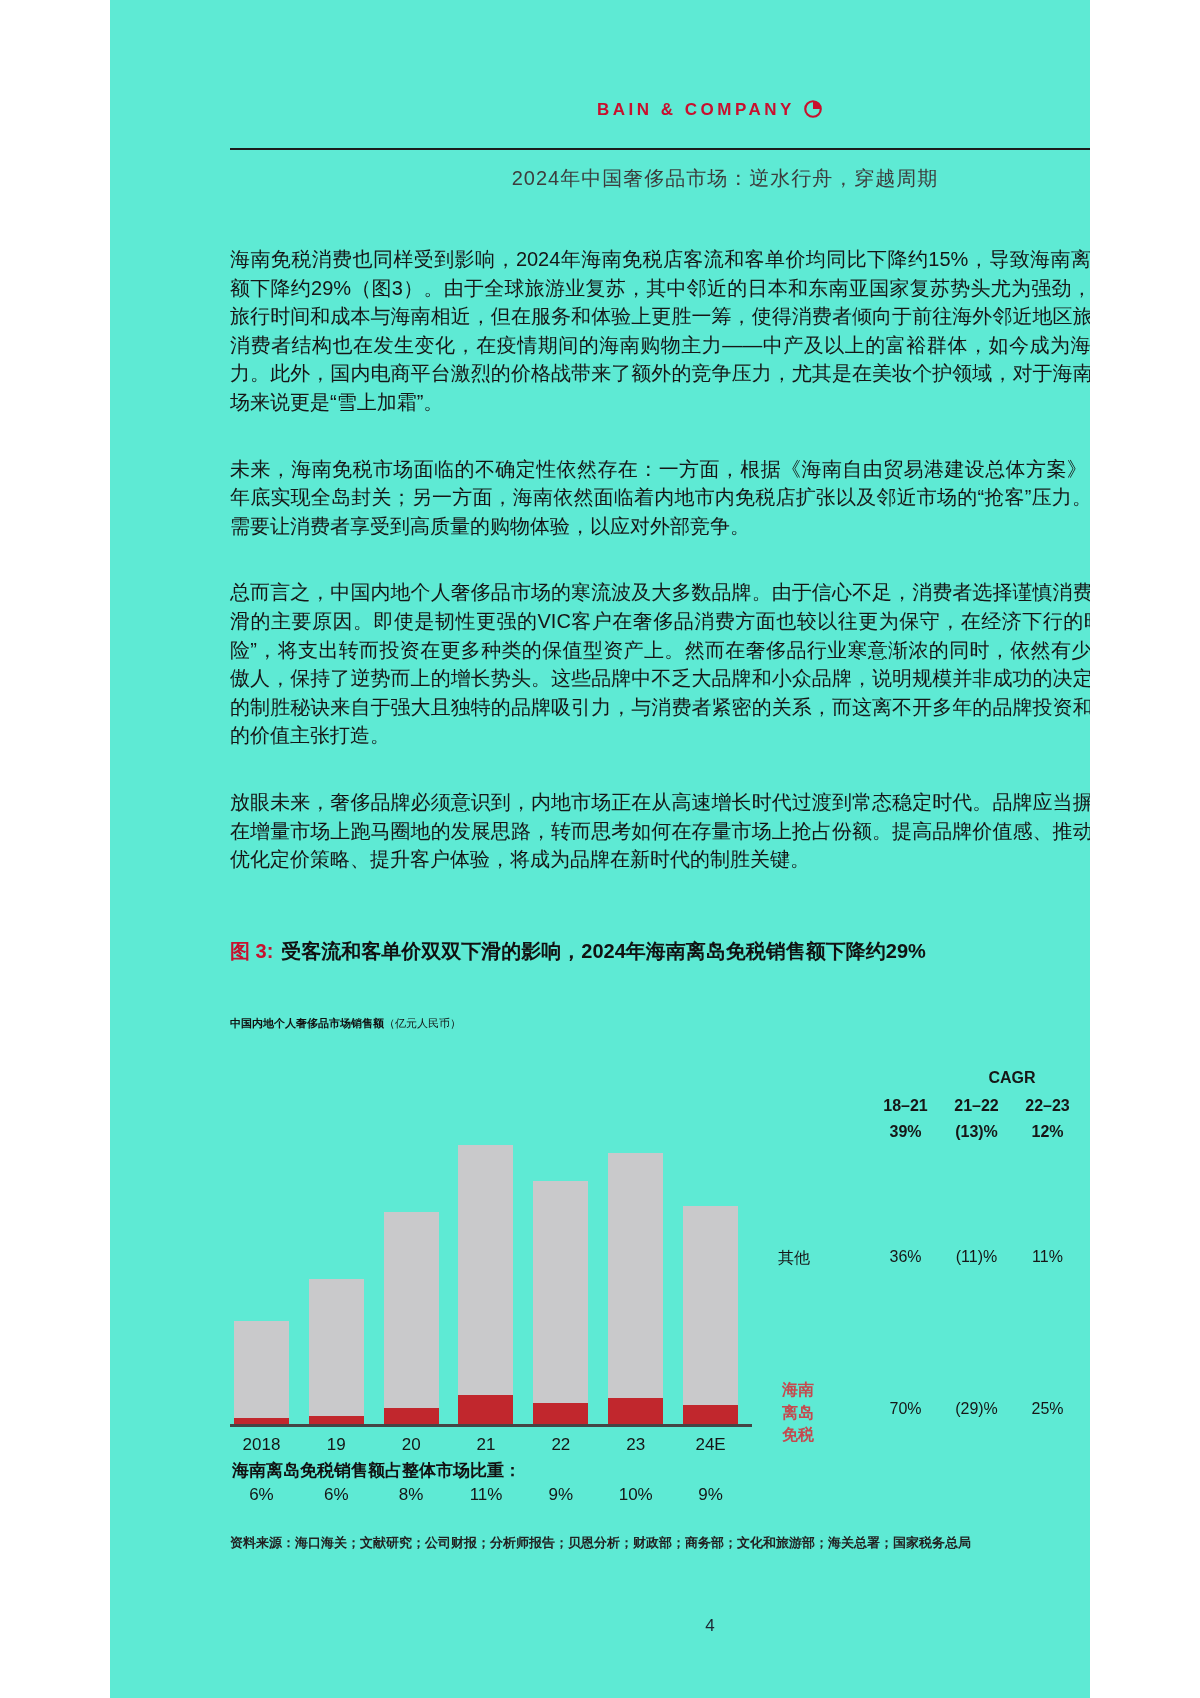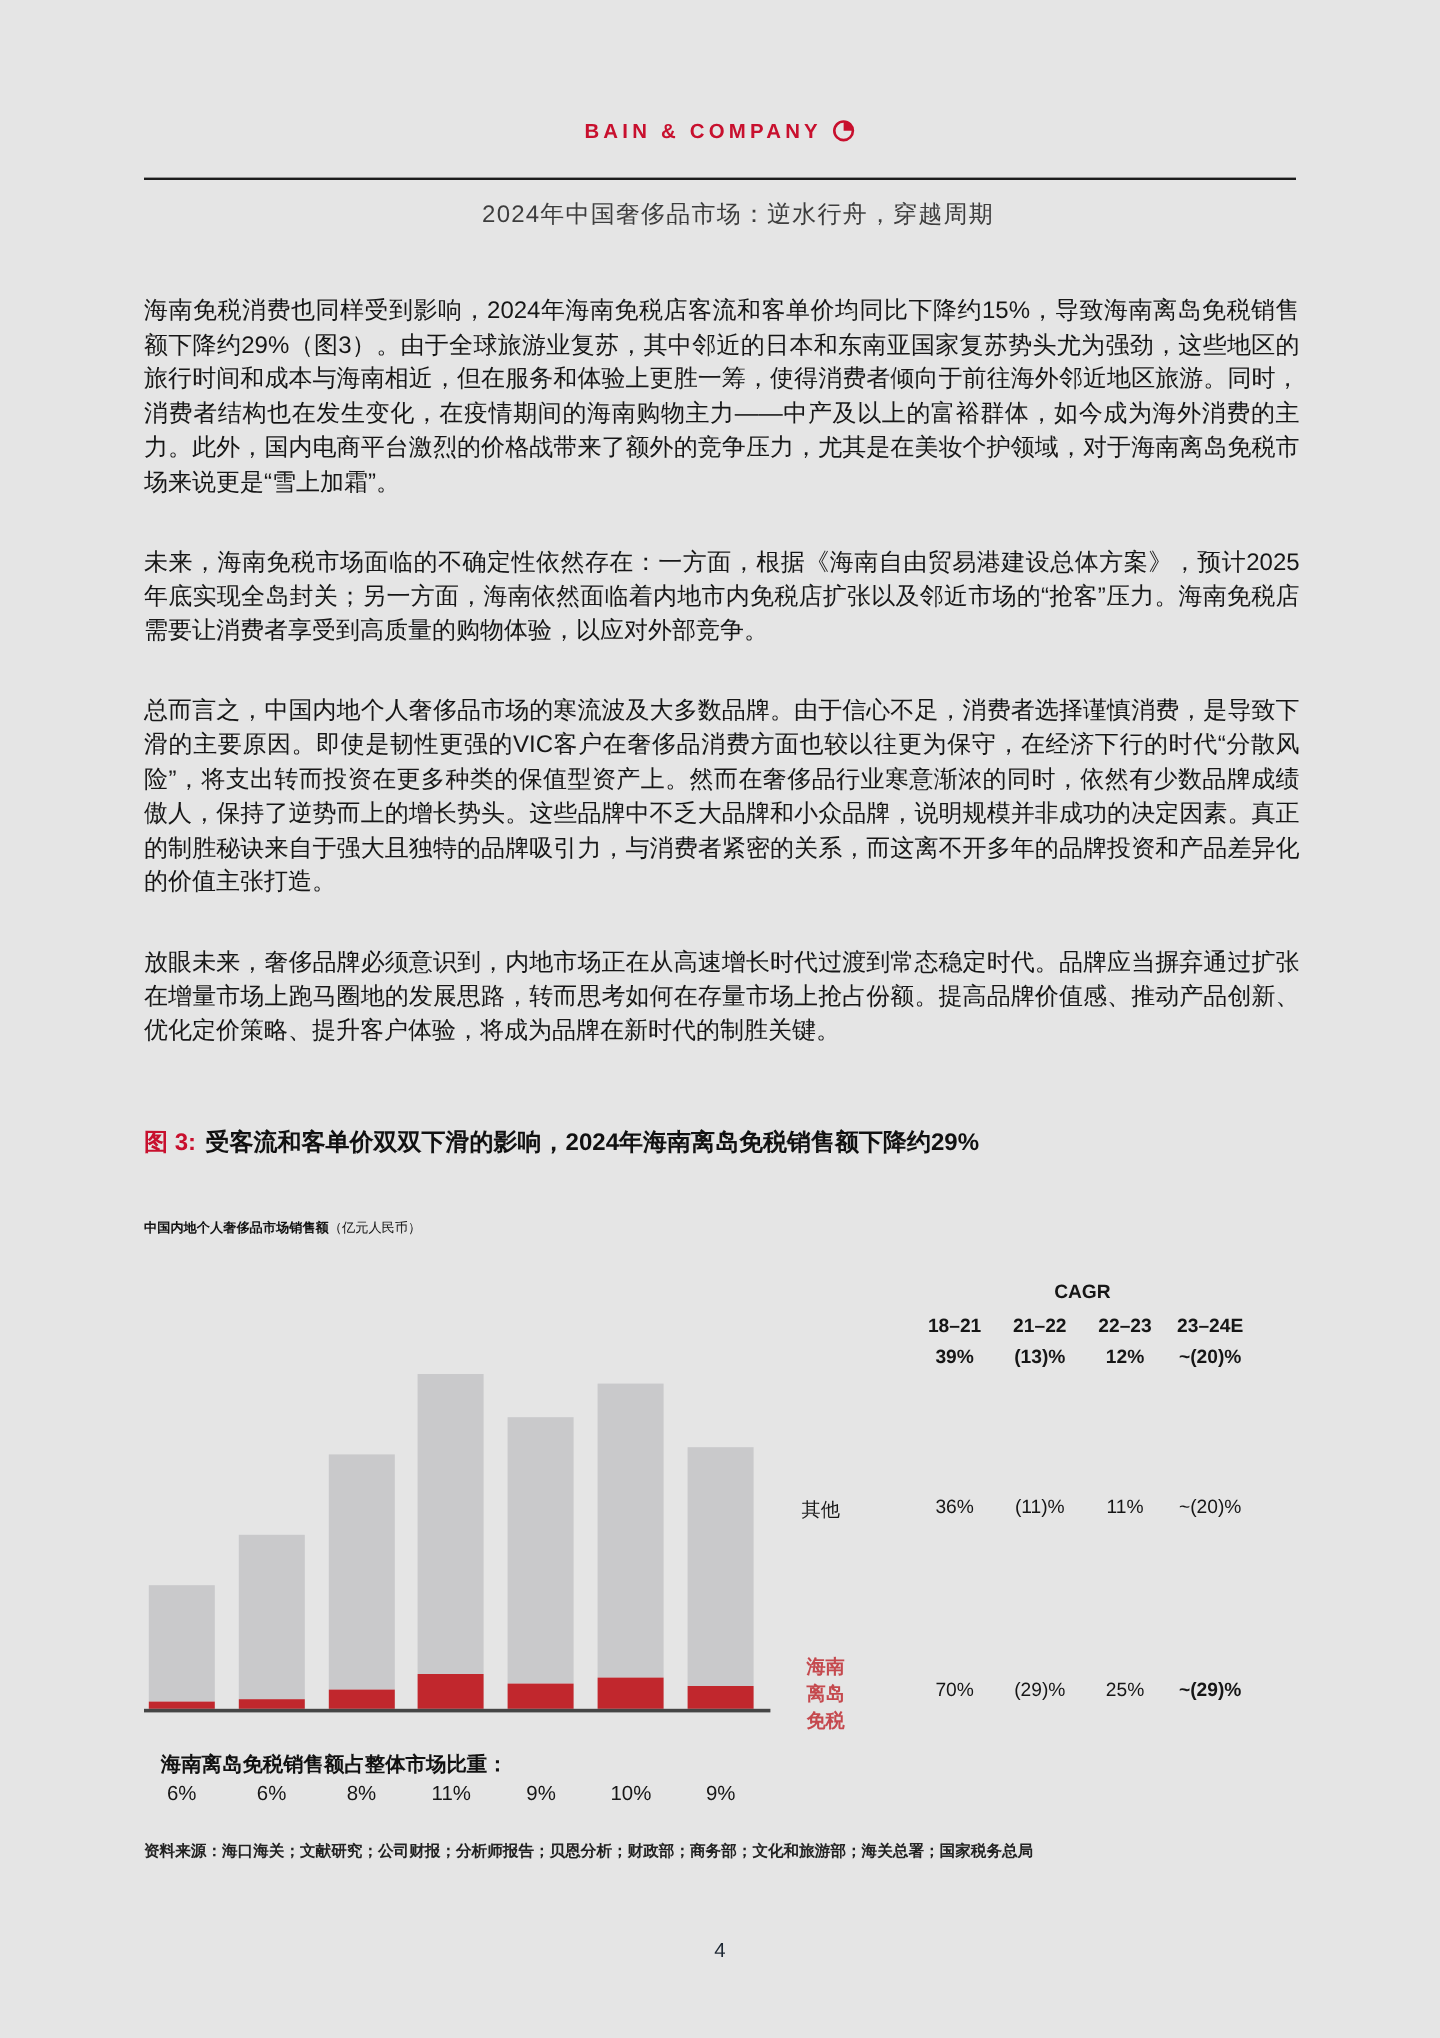--- a/index.html
+++ b/index.html
@@ -1,18 +1,18 @@
 <!DOCTYPE html>
 <html style="--brand-red: #c8102e; --bar-red: #c1272d; --bar-gray: #c9c9cb; --label-red: #c5494e;"><head>
 <meta charset="utf-8">
 <title>Bain Report Page</title>
 <style>
   html,body{margin:0;padding:0;background:#ffffff;}
   .page{
-    position:relative;width:1200px;height:1698px;margin:0 auto;background:#e5e5e5;
+    position:relative;width:980px;height:1698px;margin:0 auto;background:#5eead4;
     font-family:"Liberation Sans","DejaVu Sans",sans-serif;color:#141414;overflow:hidden;
   }
   
   .brand{
     position:absolute;left:0;top:99px;width:1200px;text-align:center;
     font-size:17px;font-weight:700;letter-spacing:3.5px;color:var(--brand-red,#c8102e);
   }
   .brand .logo-icon{display:inline-block;vertical-align:-4px;margin-left:8px;}
   .header-rule{position:absolute;left:120px;top:148px;width:960px;height:2px;background:#1c1c1c;}
   .doc-title{
@@ -42,21 +42,21 @@
   .seg-label-hainan{position:absolute;left:672px;top:1379px;font-size:16px;line-height:22.5px;color:var(--label-red,#c5494e);font-weight:700;}
   .bars{position:absolute;left:124px;top:1139px;width:504px;height:285px;display:flex;justify-content:space-between;align-items:flex-end;}
   .bar{width:55px;display:flex;flex-direction:column;justify-content:flex-end;}
   .seg-gray{background:var(--bar-gray,#c9c9cb);}
   .seg-red{background:var(--bar-red,#c1272d);}
   .baseline{position:absolute;left:120px;top:1424px;width:522px;height:3px;background:#454545;}
   .x-labels,.share-values{position:absolute;left:114px;width:524px;display:flex;}
   .x-labels{top:1435px;}
   .share-values{top:1485px;}
   .x-labels span,.share-values span{flex:1;text-align:center;font-size:17px;color:#161616;}
-  .share-label{position:absolute;left:134px;top:1459px;font-size:17px;font-weight:700;color:#111;text-align:center;}
+  .share-label{position:absolute;left:122px;top:1459px;font-size:17px;font-weight:700;color:#111;text-align:center;}
   
   .source-line{position:absolute;left:120px;top:1534px;width:980px;font-size:13px;font-weight:700;color:#222;}
   .page-num{position:absolute;left:0;top:1616px;width:1200px;text-align:center;font-size:17px;color:#1d2733;}
 </style>
 </head>
 <body>
 
 <div class="page">
 
   <div class="brand">
@@ -141,20 +141,29 @@
         <div class="seg-gray" style="height: 244.92px;"></div>
         <div class="seg-red" style="height: 25.7098px;"></div>
       </div>
       <div class="bar">
         <div class="seg-gray" style="height: 199.013px;"></div>
         <div class="seg-red" style="height: 18.6065px;"></div>
       </div>
     </div>
   <div class="baseline"></div>
 
+  <div class="x-labels">
+    <span>2018</span>
+    <span>19</span>
+    <span>20</span>
+    <span>21</span>
+    <span>22</span>
+    <span>23</span>
+    <span>24E</span>
+  </div>
 
   <div class="share-label">海南离岛免税销售额占整体市场比重：</div>
   <div class="share-values">
     <span>6%</span>
     <span>6%</span>
     <span>8%</span>
     <span>11%</span>
     <span>9%</span>
     <span>10%</span>
     <span>9%</span>

